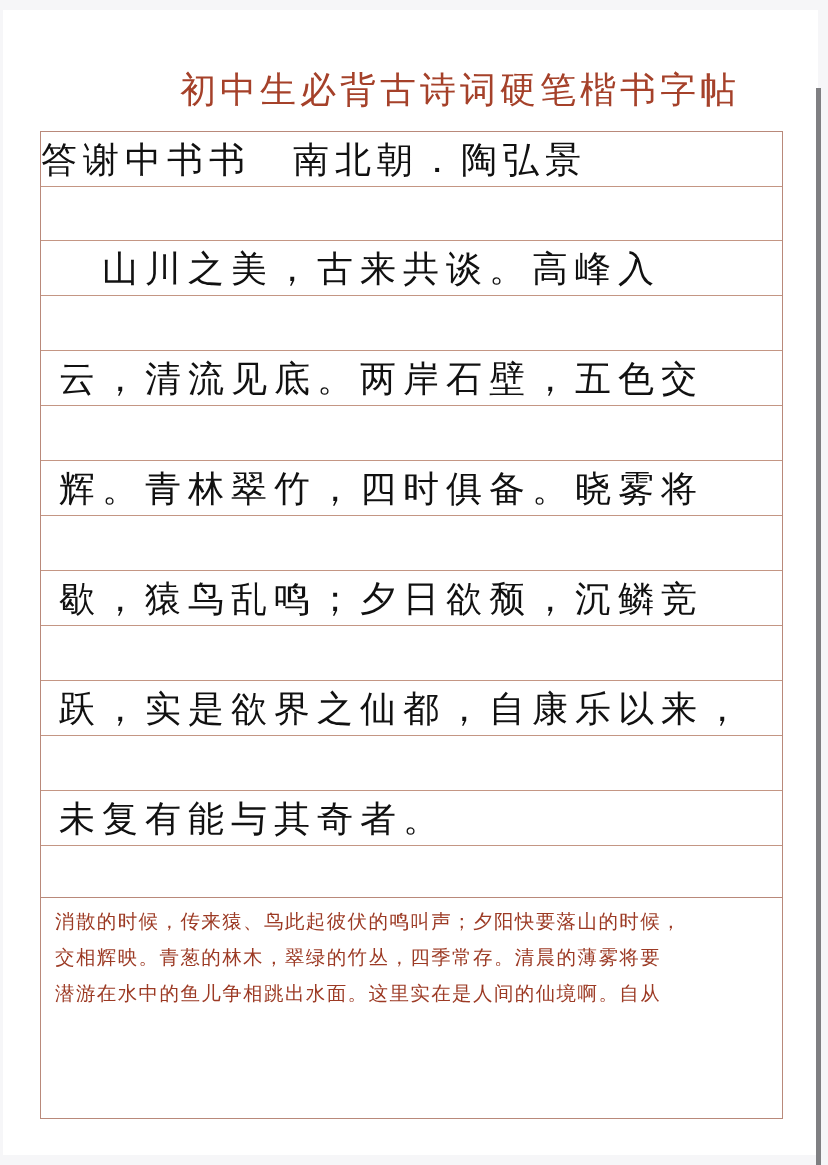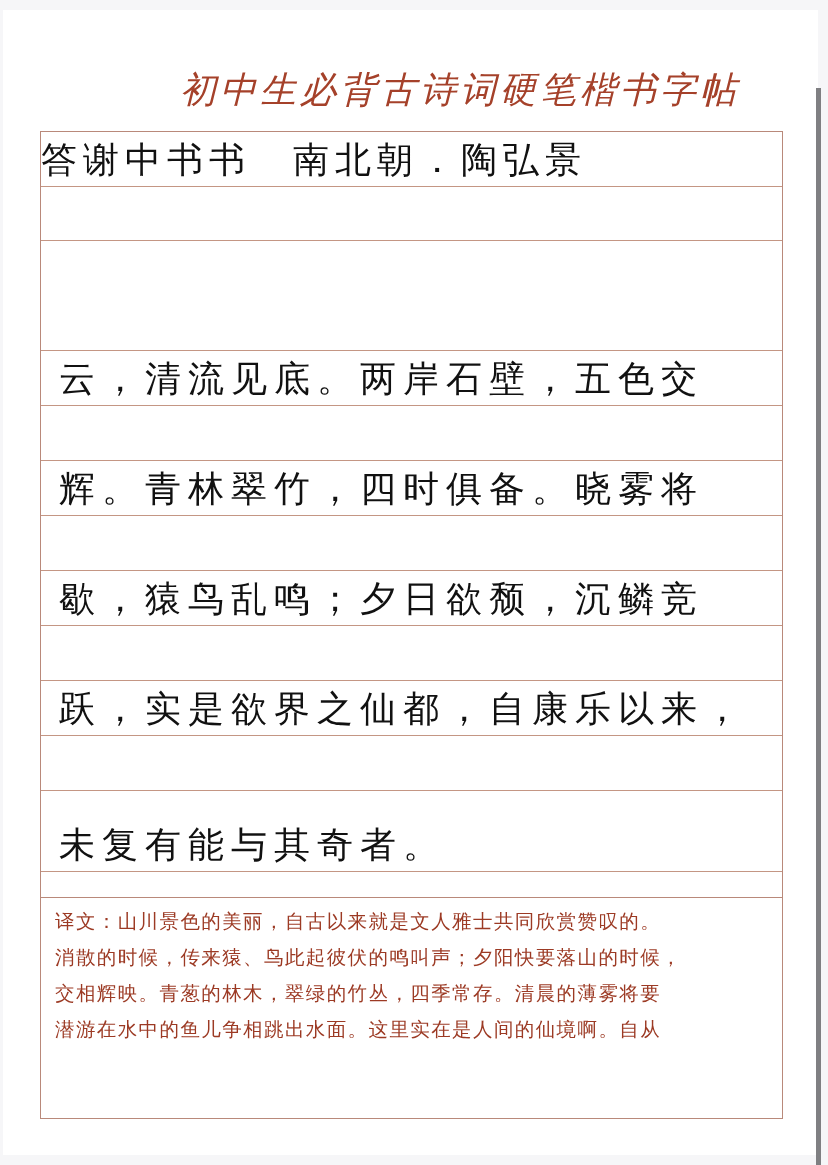--- a/index.html
+++ b/index.html
@@ -8,21 +8,21 @@
     font-family: "DejaVu Serif", "Liberation Serif", serif;
   }
   .page {
     position:absolute; left:3px; top:10px; width:815px; height:1145px; background:#ffffff;
   }
   .scrollbar {
     position:absolute; left:816px; top:88px; width:5px; height:1077px; background:#7f7f82;
   }
   .title {
     position:absolute; left:180px; top:66px; width:610px; height:48px;
-    color:#a5412a; font-size:36px; letter-spacing:4px; line-height:48px; white-space:nowrap;font-style:italic;
+    color:#a5412a; font-size:36px; letter-spacing:4px; line-height:48px; white-space:nowrap;
   }
   .grid {
     position:absolute; left:40px; top:131px; width:743px; height:767px;
     border:1.5px solid #b9897a; box-sizing:border-box;
   }
   .row {
     position:absolute; left:0; width:100%; height:55px; box-sizing:border-box;
     border-bottom:1.5px solid #c49684;
     font-size:36px; line-height:55px; color:#111; white-space:nowrap; letter-spacing:7px;
     padding-left:18px;
@@ -41,31 +41,31 @@
 <body>
 
 <div class="page"></div>
 <div class="scrollbar"></div>
 
 <div class="title">初中生必背古诗词硬笔楷书字帖</div>
 
 <div class="grid">
   <div class="row head" style="top:0">答谢中书书　南北朝．陶弘景</div>
   <div class="row" style="top:54px"></div>
+  <div class="row" style="top:109px">　山川之美，古来共谈。高峰入</div>
   <div class="row" style="top:164px"></div>
   <div class="row" style="top:219px">云，清流见底。两岸石壁，五色交</div>
   <div class="row" style="top:274px"></div>
   <div class="row" style="top:329px">辉。青林翠竹，四时俱备。晓雾将</div>
   <div class="row" style="top:384px"></div>
   <div class="row" style="top:439px">歇，猿鸟乱鸣；夕日欲颓，沉鳞竞</div>
   <div class="row" style="top:494px"></div>
   <div class="row" style="top:549px">跃，实是欲界之仙都，自康乐以来，</div>
   <div class="row" style="top:604px"></div>
-  <div class="row" style="top:685px">未复有能与其奇者。</div>
+  <div class="row" style="top:659px">未复有能与其奇者。</div>
   <div class="row last" style="top:714px; height:51px"></div>
 </div>
 
 <div class="trans">
-  <div>译文：山川景色的美丽，自古以来就是文人雅士共同欣赏赞叹的。</div>
   <div>消散的时候，传来猿、鸟此起彼伏的鸣叫声；夕阳快要落山的时候，</div>
   <div>交相辉映。青葱的林木，翠绿的竹丛，四季常存。清晨的薄雾将要</div>
   <div>潜游在水中的鱼儿争相跳出水面。这里实在是人间的仙境啊。自从</div>
 </div>
 
 </body></html>

